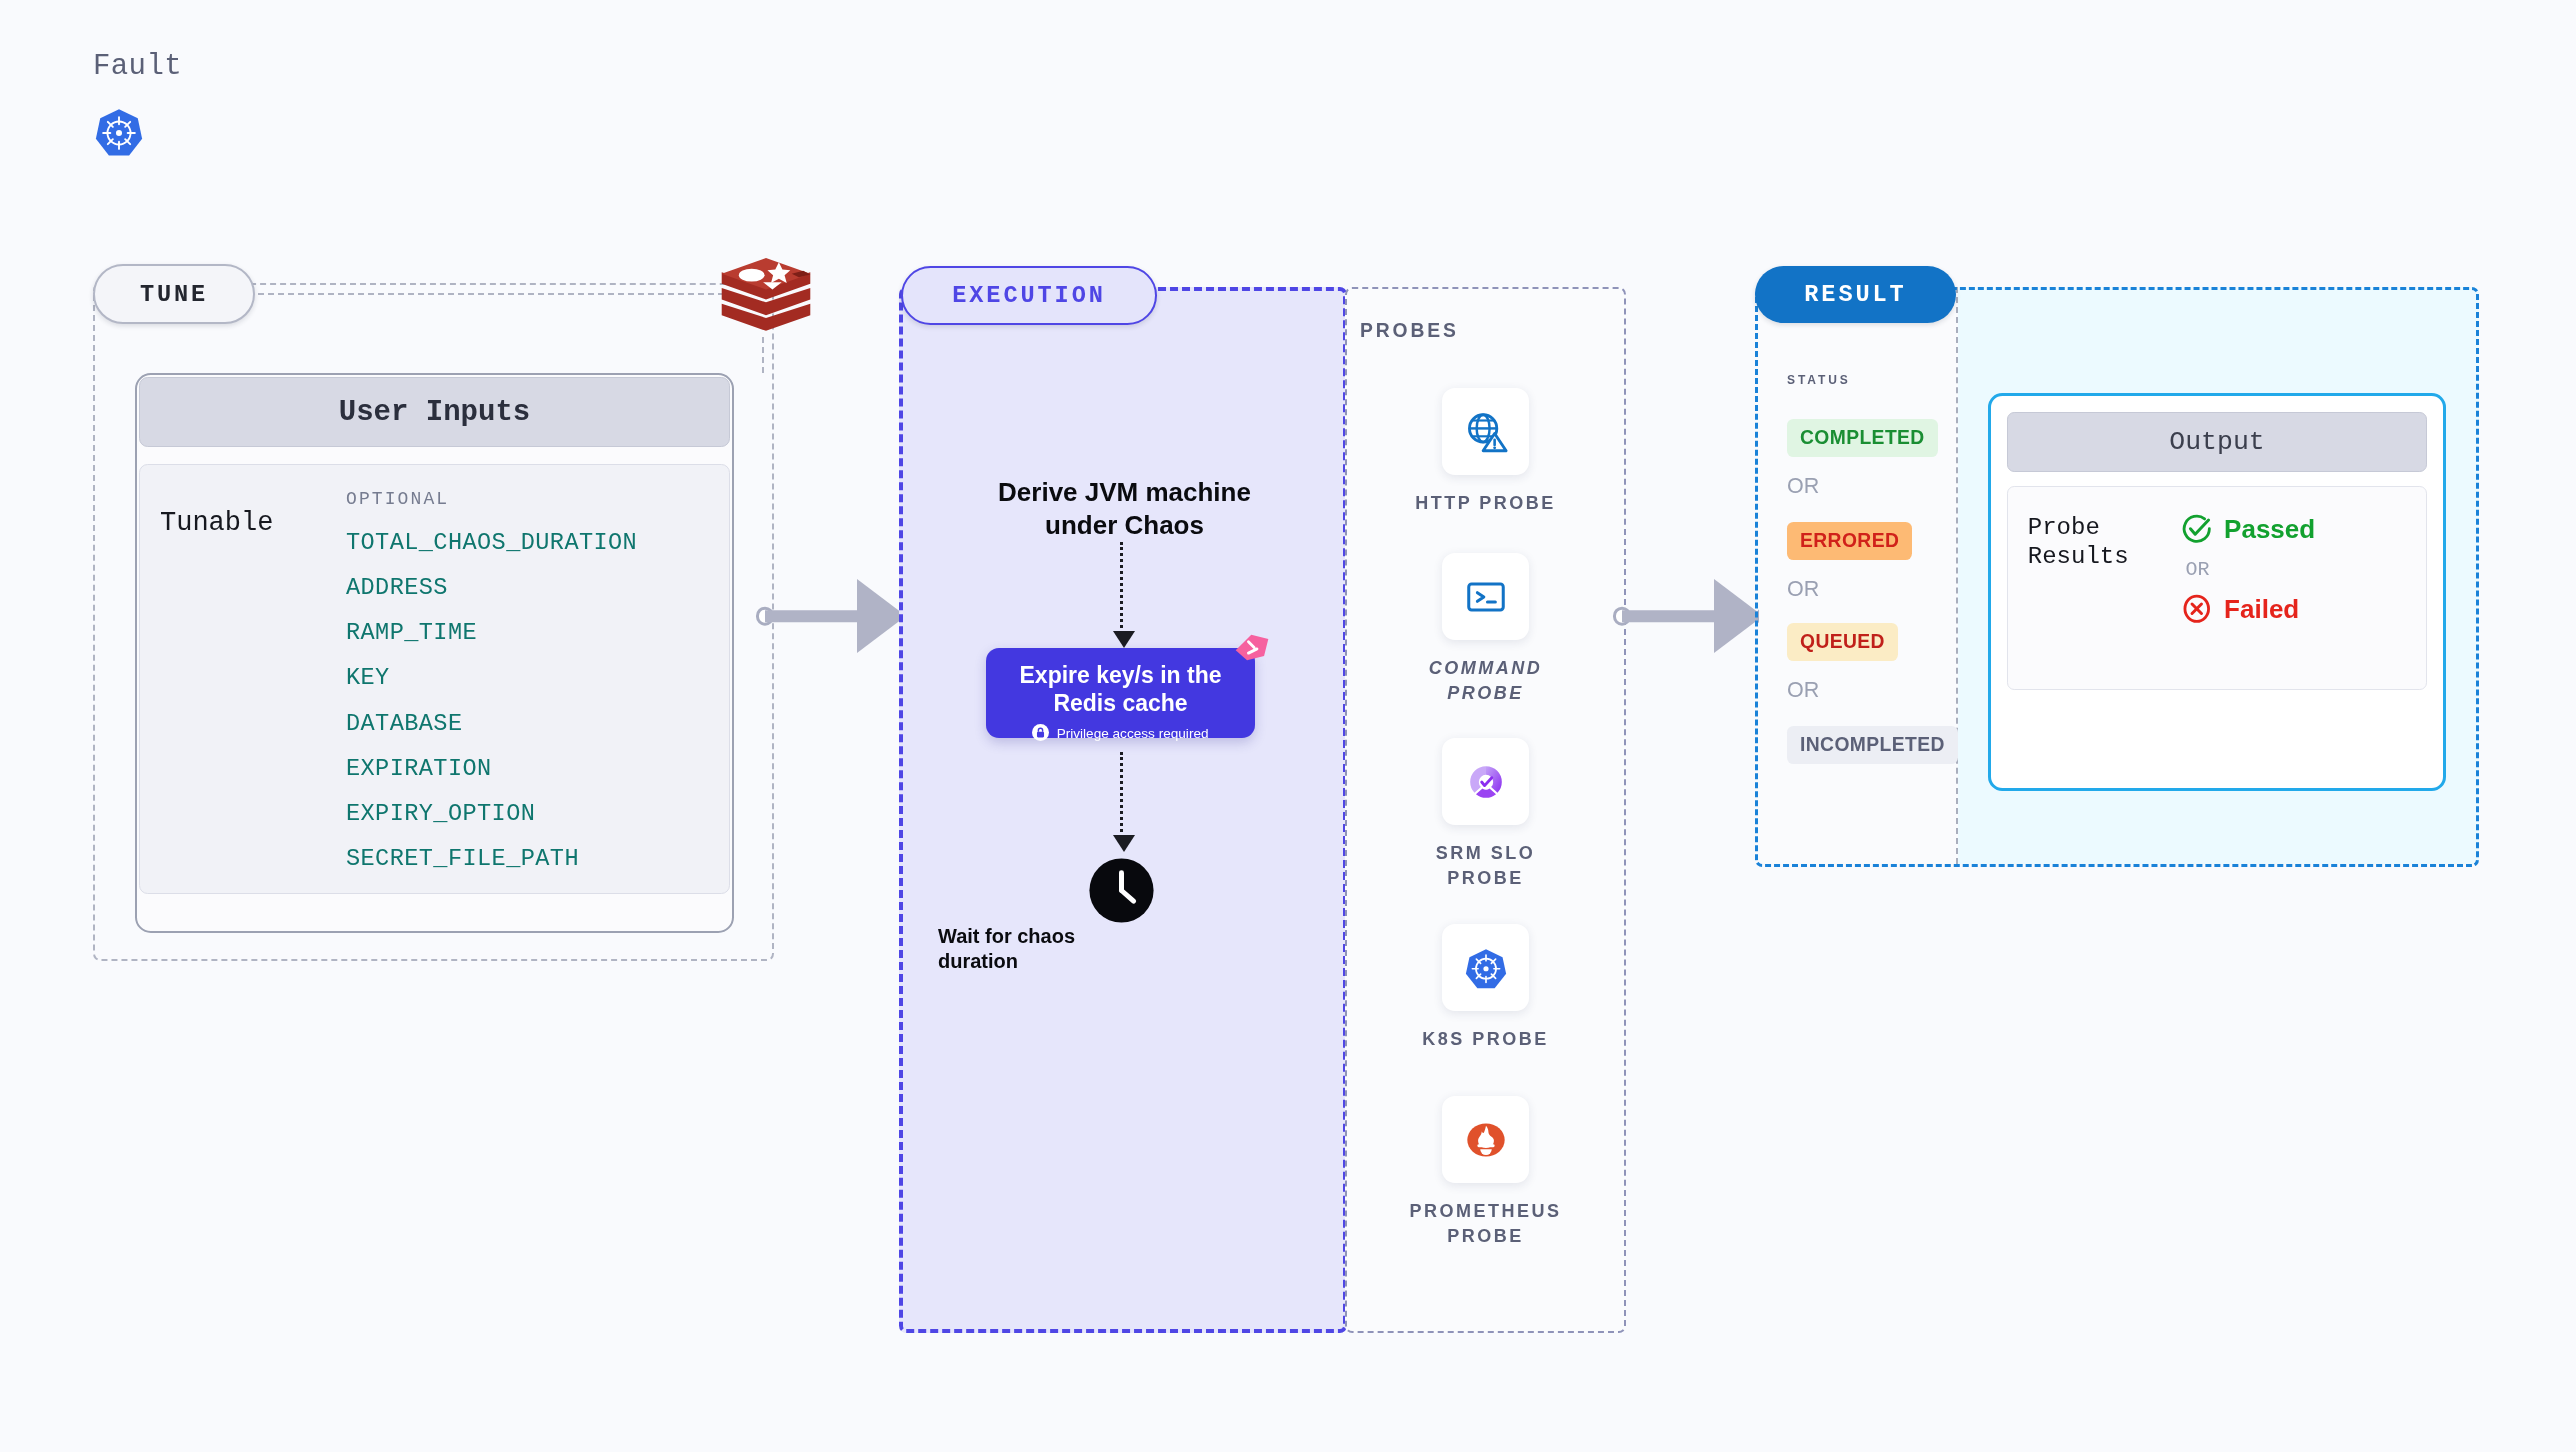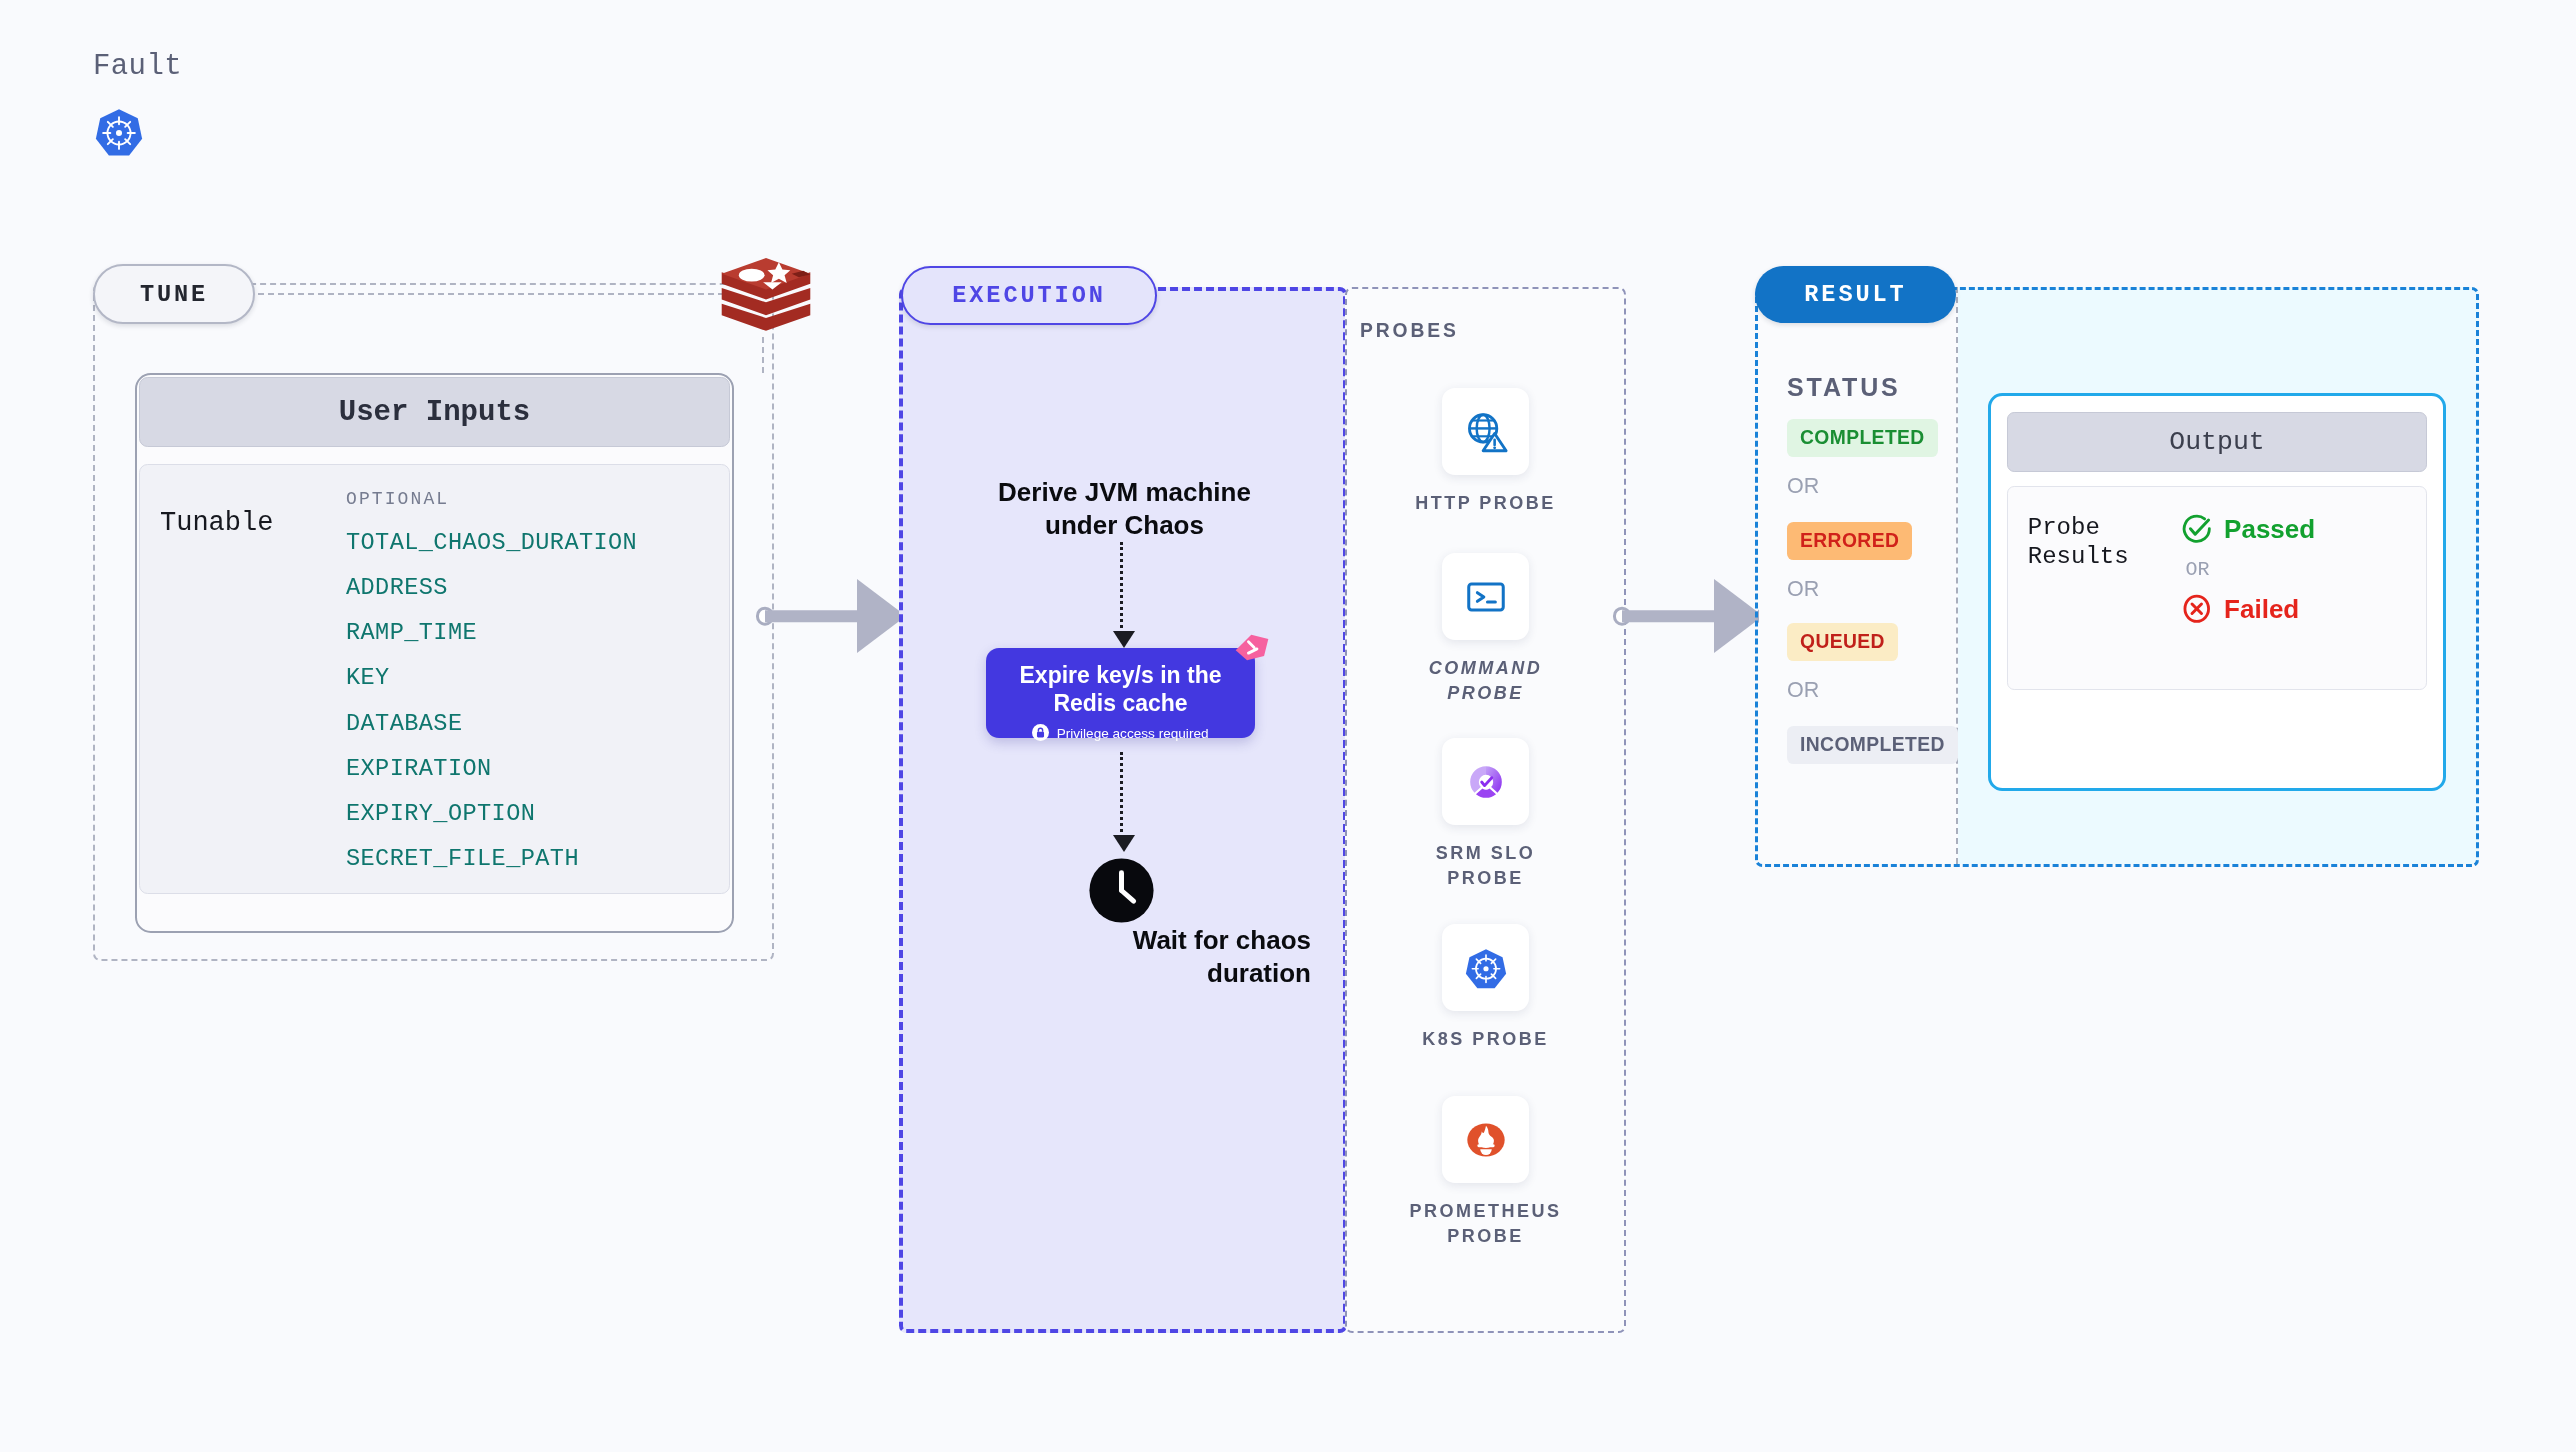--- a/index.html
+++ b/index.html
@@ -256,22 +256,22 @@
   }
   #clock-node {
     position: absolute;
     left: 1088px; top: 857px;
     width: 67px; height: 67px;
   }
   #wait-text {
     position: absolute;
     left: 938px; top: 924px;
     width: 373px;
-    text-align: right;
-    font-size: 26px;
+    text-align: left;
+    font-size: 20px;
     font-weight: bold;
     line-height: 1.26;
     color: #0a0b0f;
   }
 
   
   #probes-panel {
     position: absolute;
     left: 1345px; top: 287px;
     width: 281px; height: 1046px;
@@ -323,21 +323,21 @@
     position: absolute;
     left: 1759px; top: 287px;
     width: 199px; height: 577px;
     background: #fafbfd;
     border-right: 2.1px dashed #a9aebd;
     border-radius: 5.7px 0 0 5.7px;
   }
   #status-title {
     position: absolute;
     left: 1787px; top: 373px;
-    font-size: 25px;
+    font-size: 12px;
     font-weight: bold;
     letter-spacing: 2.9px;
     color: #5b6077;
   }
   .status-badge {
     position: absolute;
     left: 1787px;
     border-radius: 6.4px;
     padding: 7.9px 13px;
     font-size: 19.3px;

